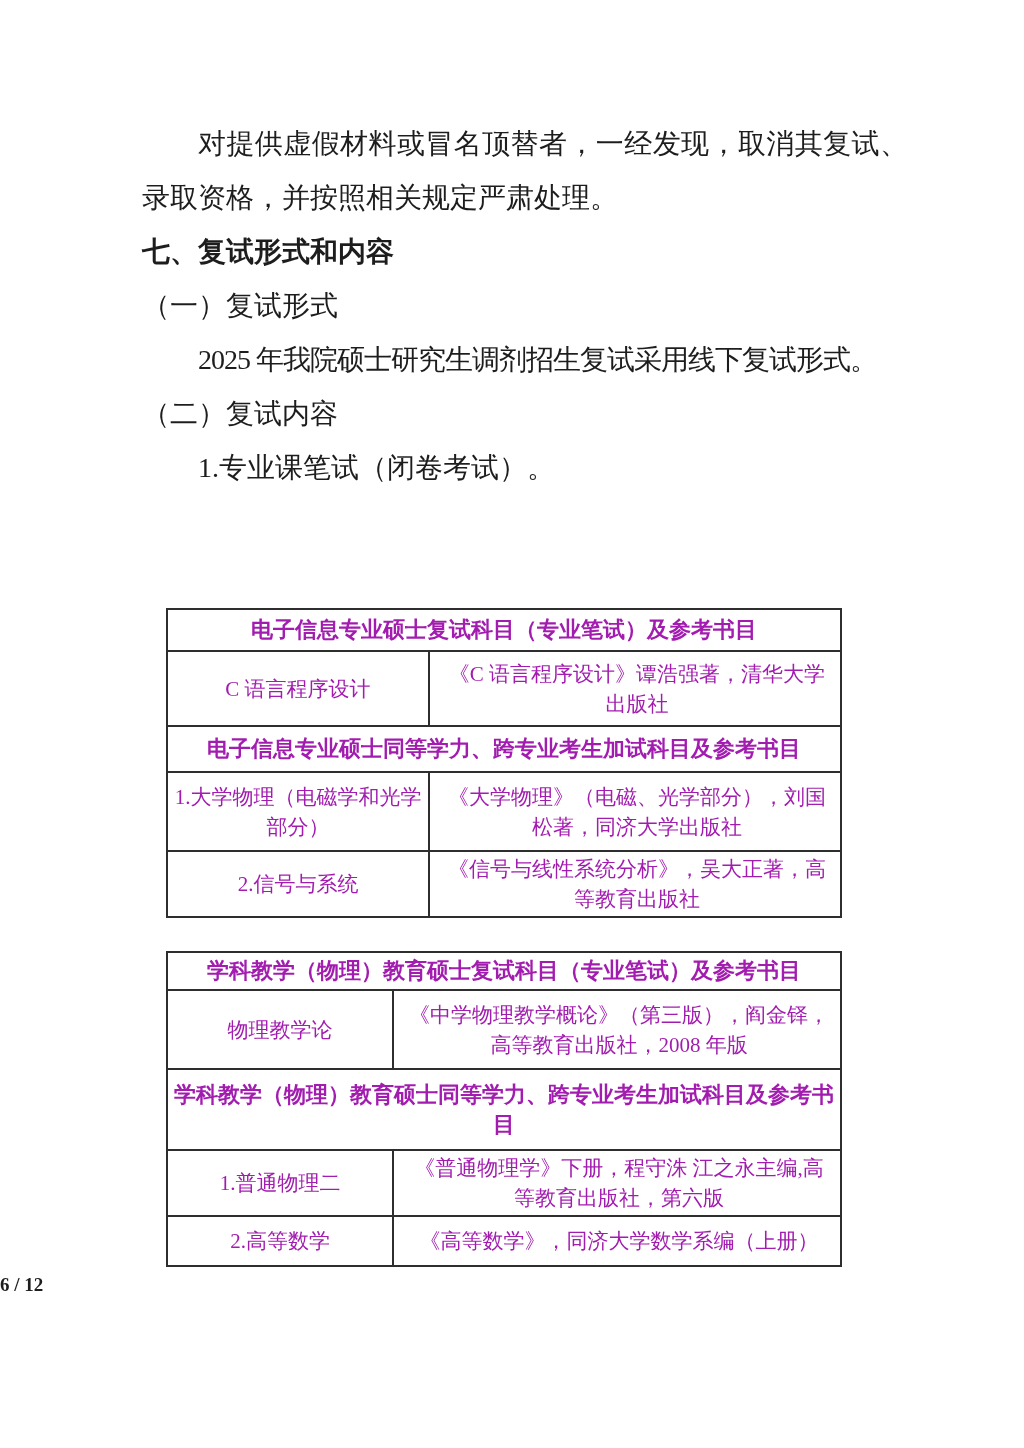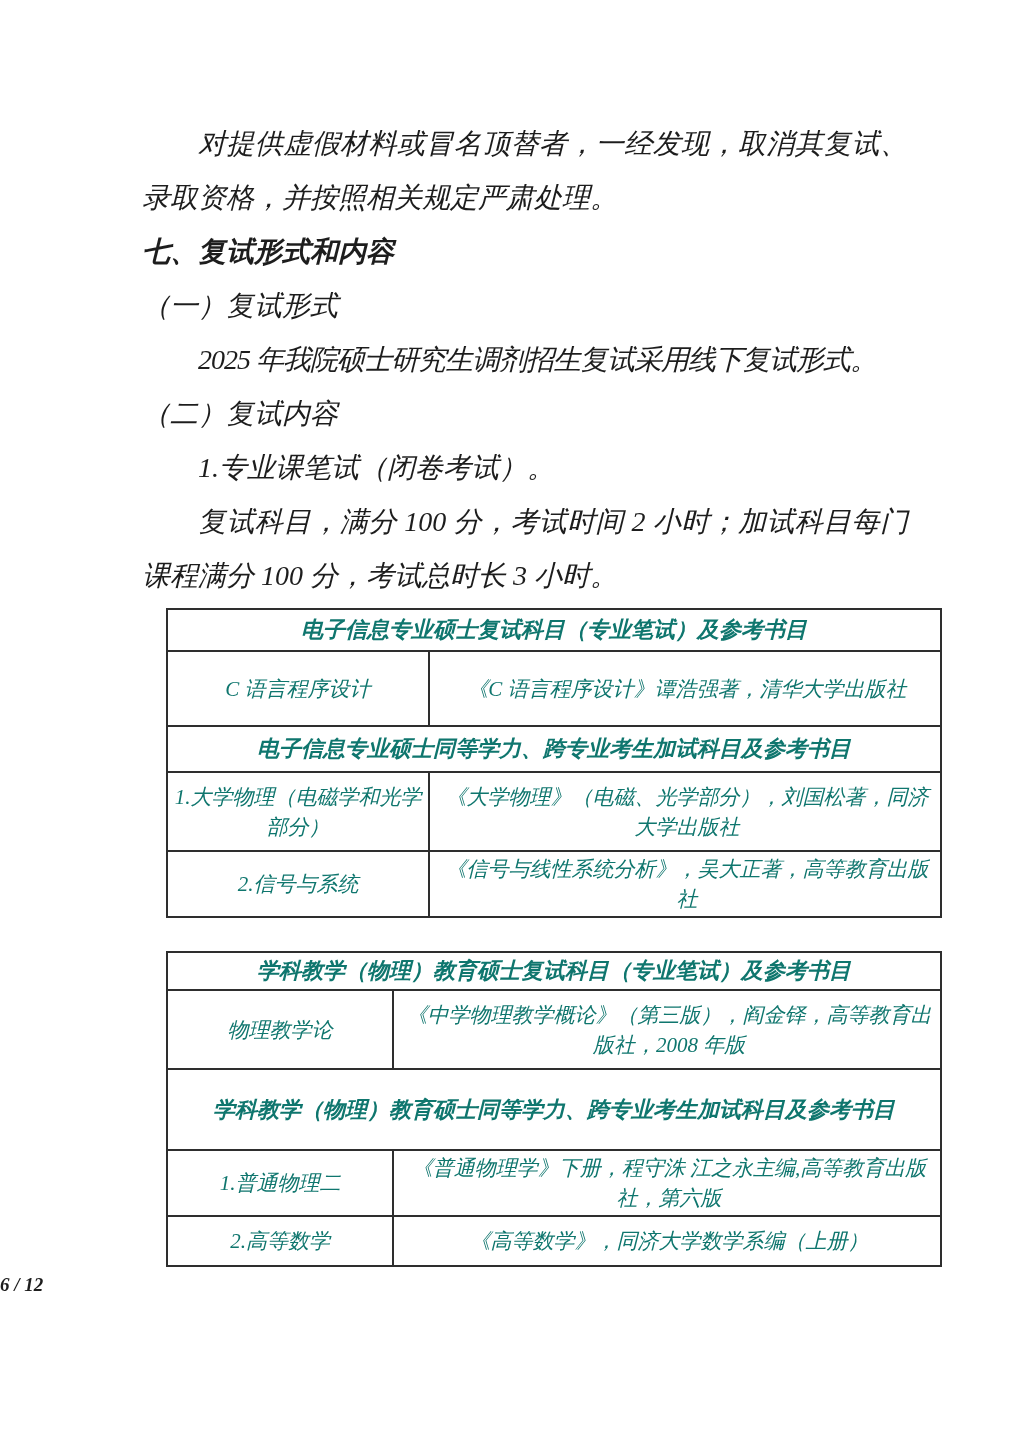--- a/index.html
+++ b/index.html
@@ -1,36 +1,35 @@
 <!DOCTYPE html>
 <html><head>
 <meta charset="utf-8">
 <style>
   html,body{margin:0;padding:0;background:#ffffff;}
   .page{
     position:relative;width:1024px;height:1448px;background:#ffffff;
     color:#1d1d1d;font-family:"Liberation Serif","DejaVu Serif",serif;
     overflow:hidden;
-    font-style:italic;
   }
   .content{
     position:absolute;left:142px;top:117px;width:766px;
     font-size:28px;line-height:54px;
   }
   .content p{margin:0;text-align:justify;text-justify:inter-ideograph;}
   .indent{text-indent:56px;}
   .tight{letter-spacing:-1px;}
   .section-heading{
     font-family:"Liberation Sans","DejaVu Sans",sans-serif;
     font-weight:bold;font-size:28px;
   }
   .doc-table{
-    position:absolute;left:166px;width:776px;
+    position:absolute;left:166px;width:676px;
     border-collapse:collapse;table-layout:fixed;
-    font-size:21px;line-height:30px;color:#0f766e;
+    font-size:21px;line-height:30px;color:#a21caf;
   }
   .doc-table td{
     border:2px solid #2e2e2e;vertical-align:middle;padding:2px 8px;
     overflow:hidden;
   }
   .doc-table tr.hdr td{
     font-family:"Liberation Sans","DejaVu Sans",sans-serif;
     font-weight:bold;text-align:center;font-size:22px;padding:2px 4px;
   }
   .doc-table td.subj{text-align:center;padding:2px 4px;}
@@ -58,21 +57,20 @@
 
 <div class="page">
 
   <div class="content">
     <p class="indent">对提供虚假材料或冒名顶替者，一经发现，取消其复试、录取资格，并按照相关规定严肃处理。</p>
     <p class="section-heading">七、复试形式和内容</p>
     <p>（一）复试形式</p>
     <p class="indent tight">2025 年我院硕士研究生调剂招生复试采用线下复试形式。</p>
     <p>（二）复试内容</p>
     <p class="indent">1.专业课笔试（闭卷考试）。</p>
-    <p class="indent">复试科目，满分 100 分，考试时间 2 小时；加试科目每门课程满分 100 分，考试总时长 3 小时。</p>
   </div>
 
   <table class="doc-table t1">
     <colgroup>
         <col style="width:262px">
         <col>
       </colgroup>
     <tbody>
       <tr class="hdr r1">
         <td colspan="2">电子信息专业硕士复试科目（专业笔试）及参考书目</td>

